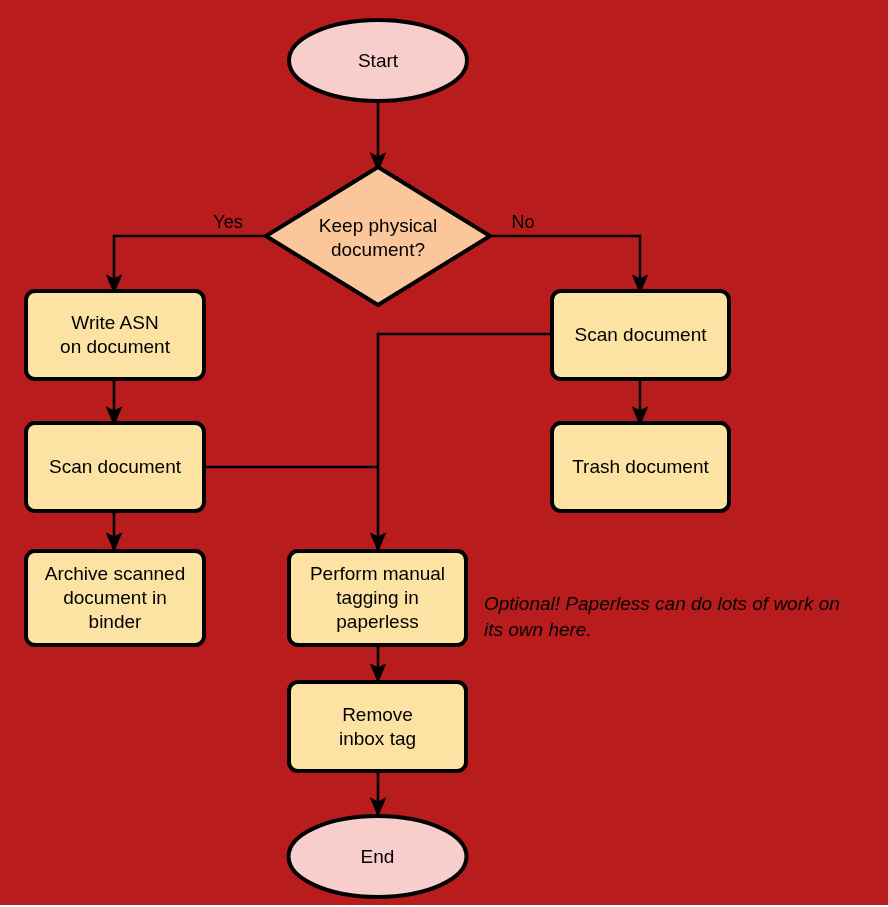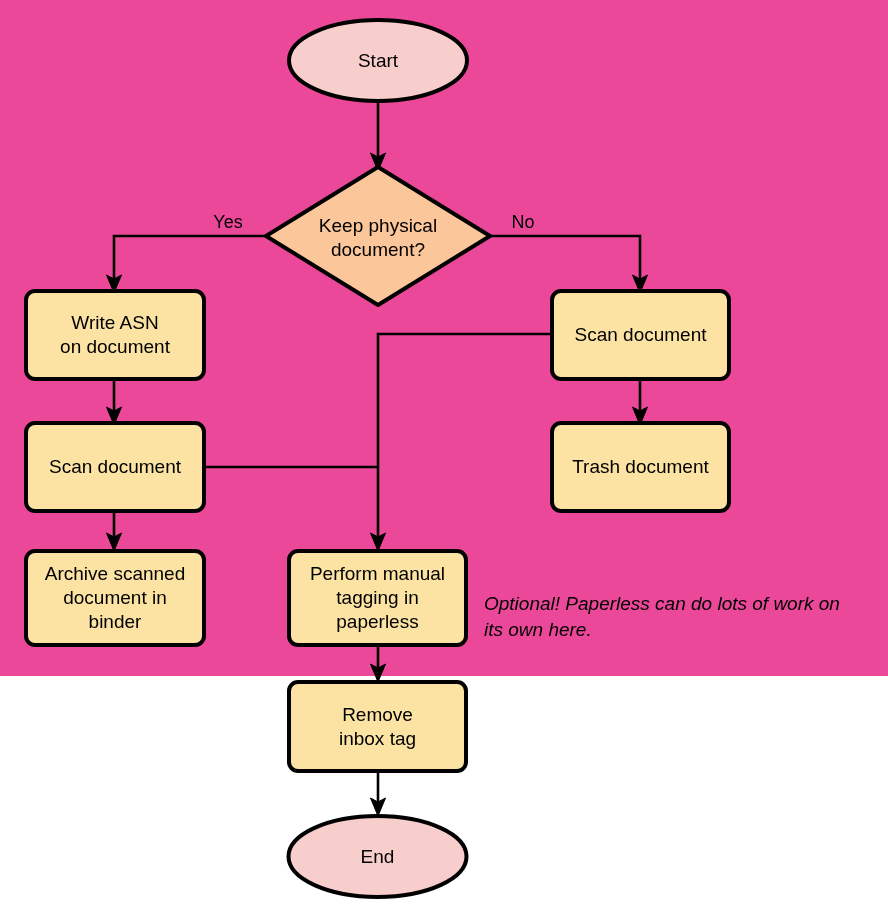--- a/index.html
+++ b/index.html
@@ -10,22 +10,22 @@
   }
   body {
     width: 888px;
     height: 907px;
     font-family: "Liberation Sans", sans-serif;
     overflow: hidden;
   }
   #flowchart-root {
     position: relative;
     width: 888px;
-    height: 676px;
-    background: #ec4899;
+    height: 905px;
+    background: #b91c1c;
   }
   svg.diagram-layer {
     position: absolute;
     top: 0;
     left: 0;
     width: 888px;
     height: 907px;
     display: block;
   }
   .node-shape {

